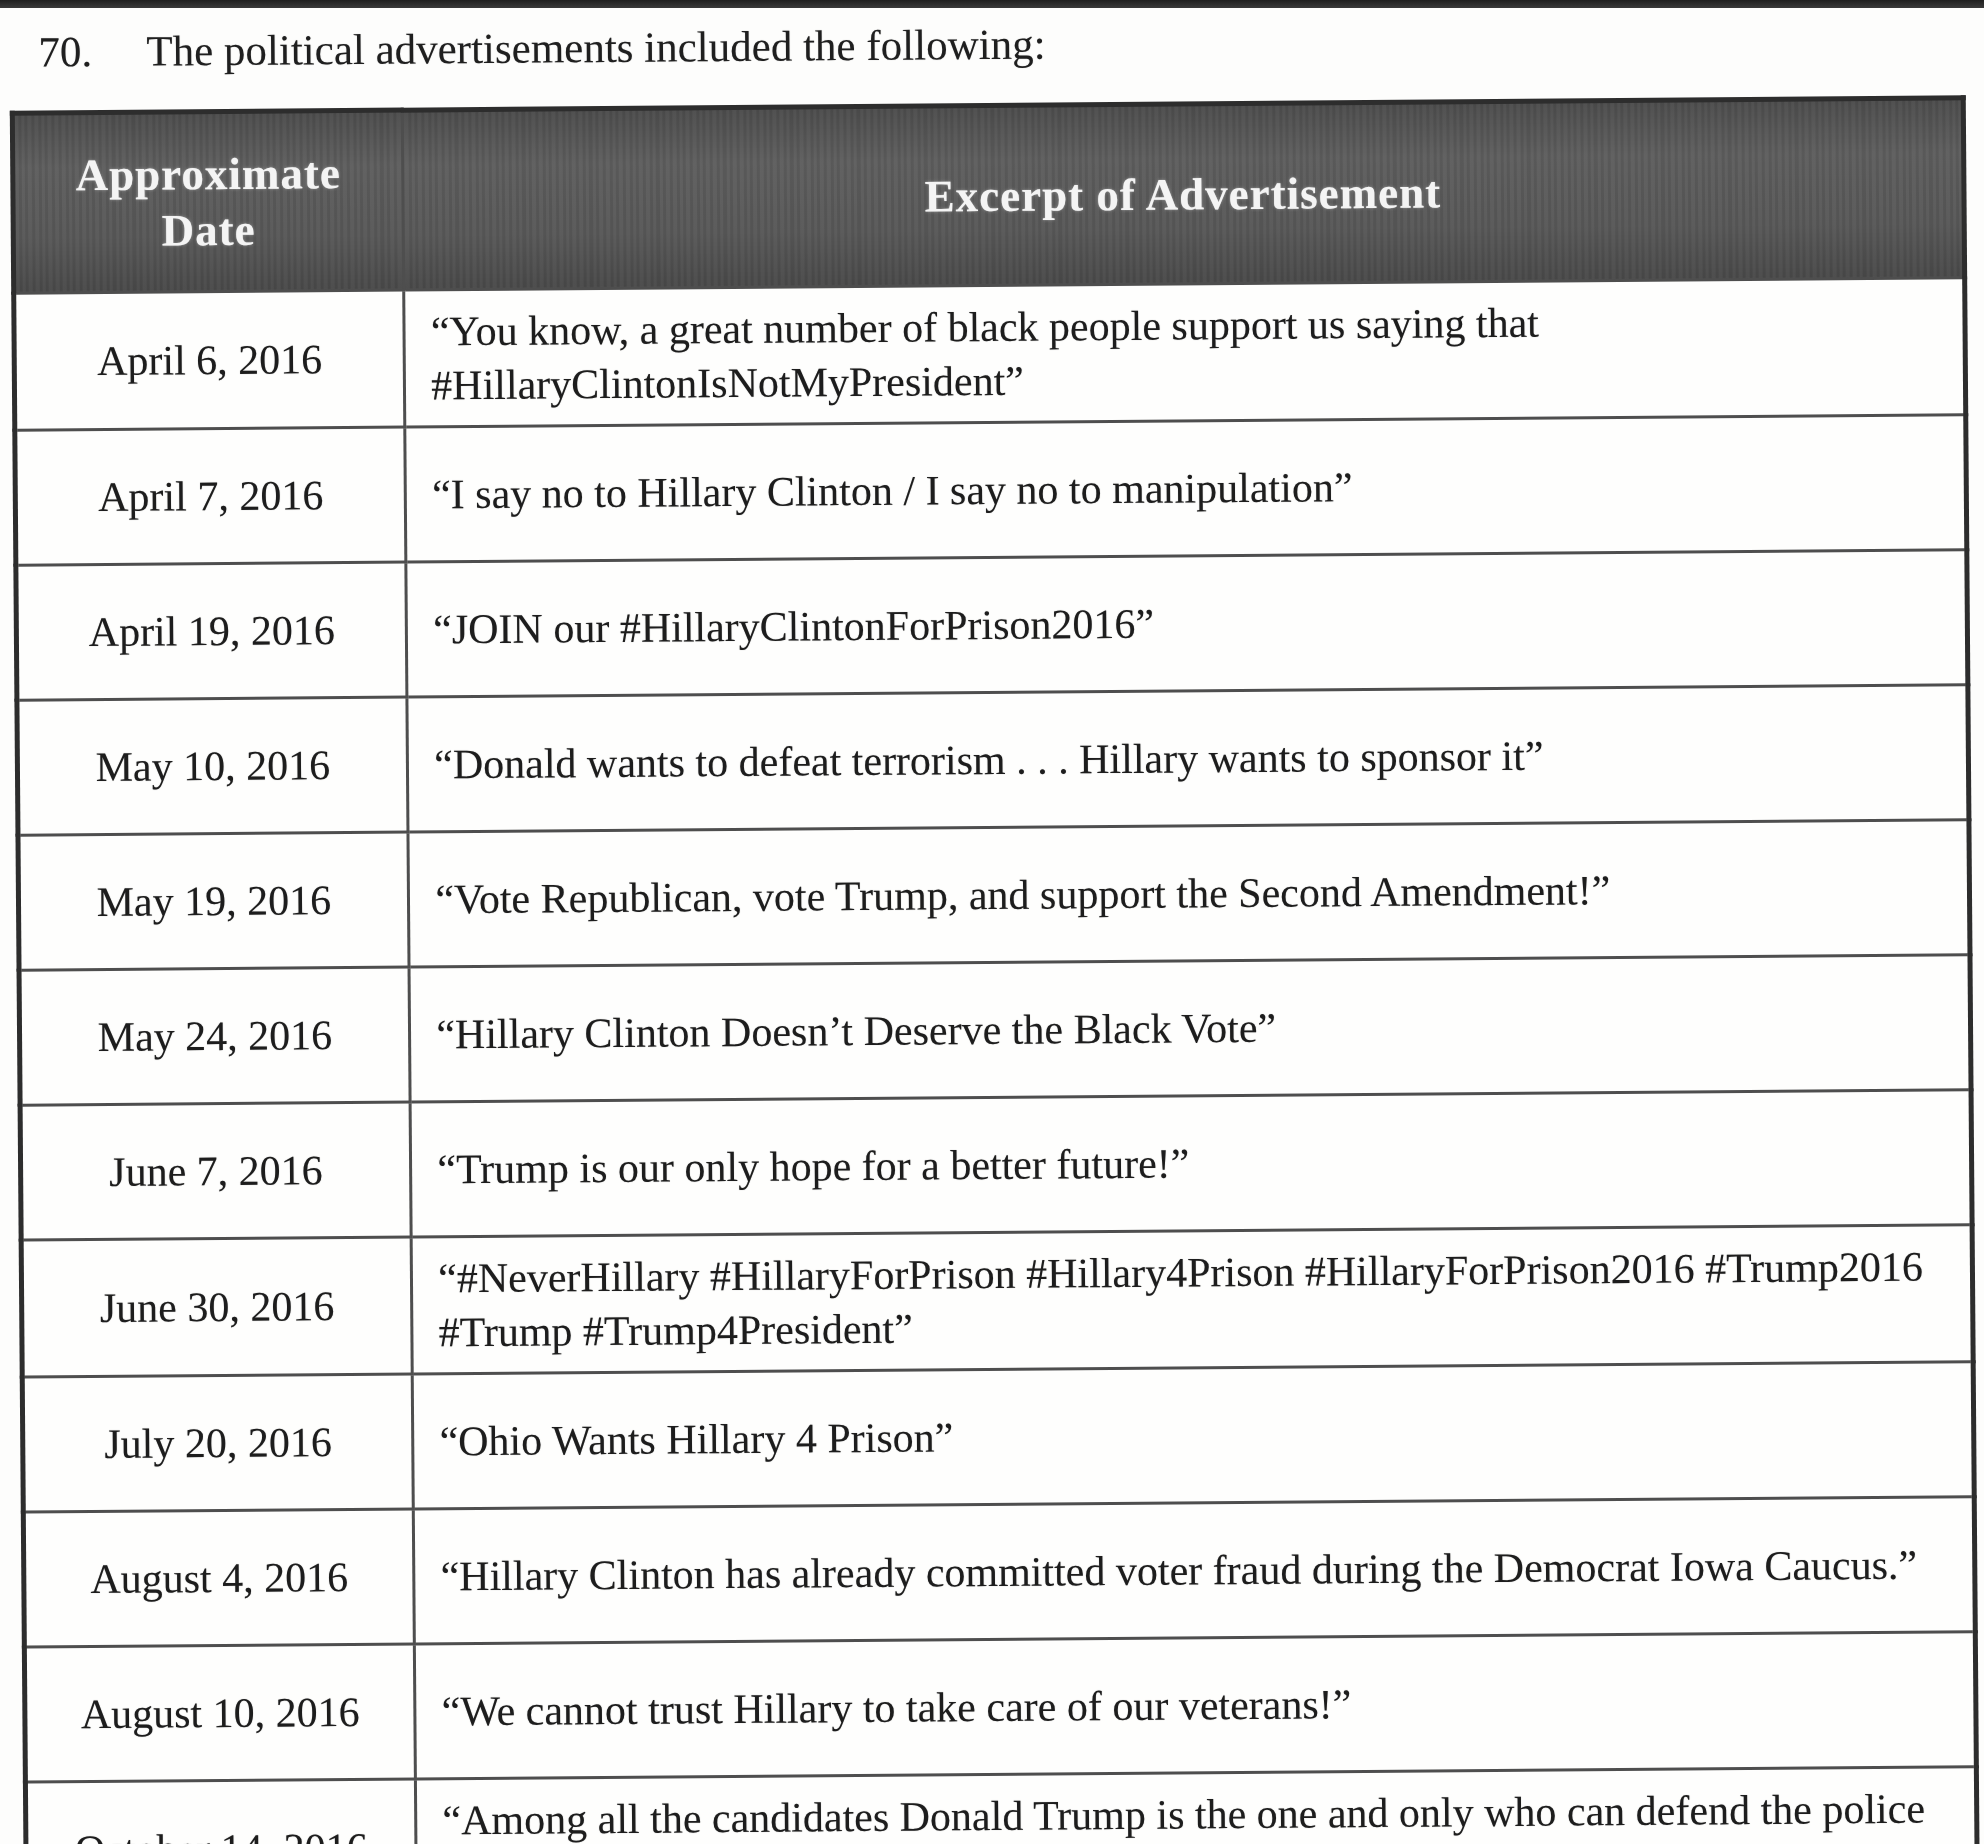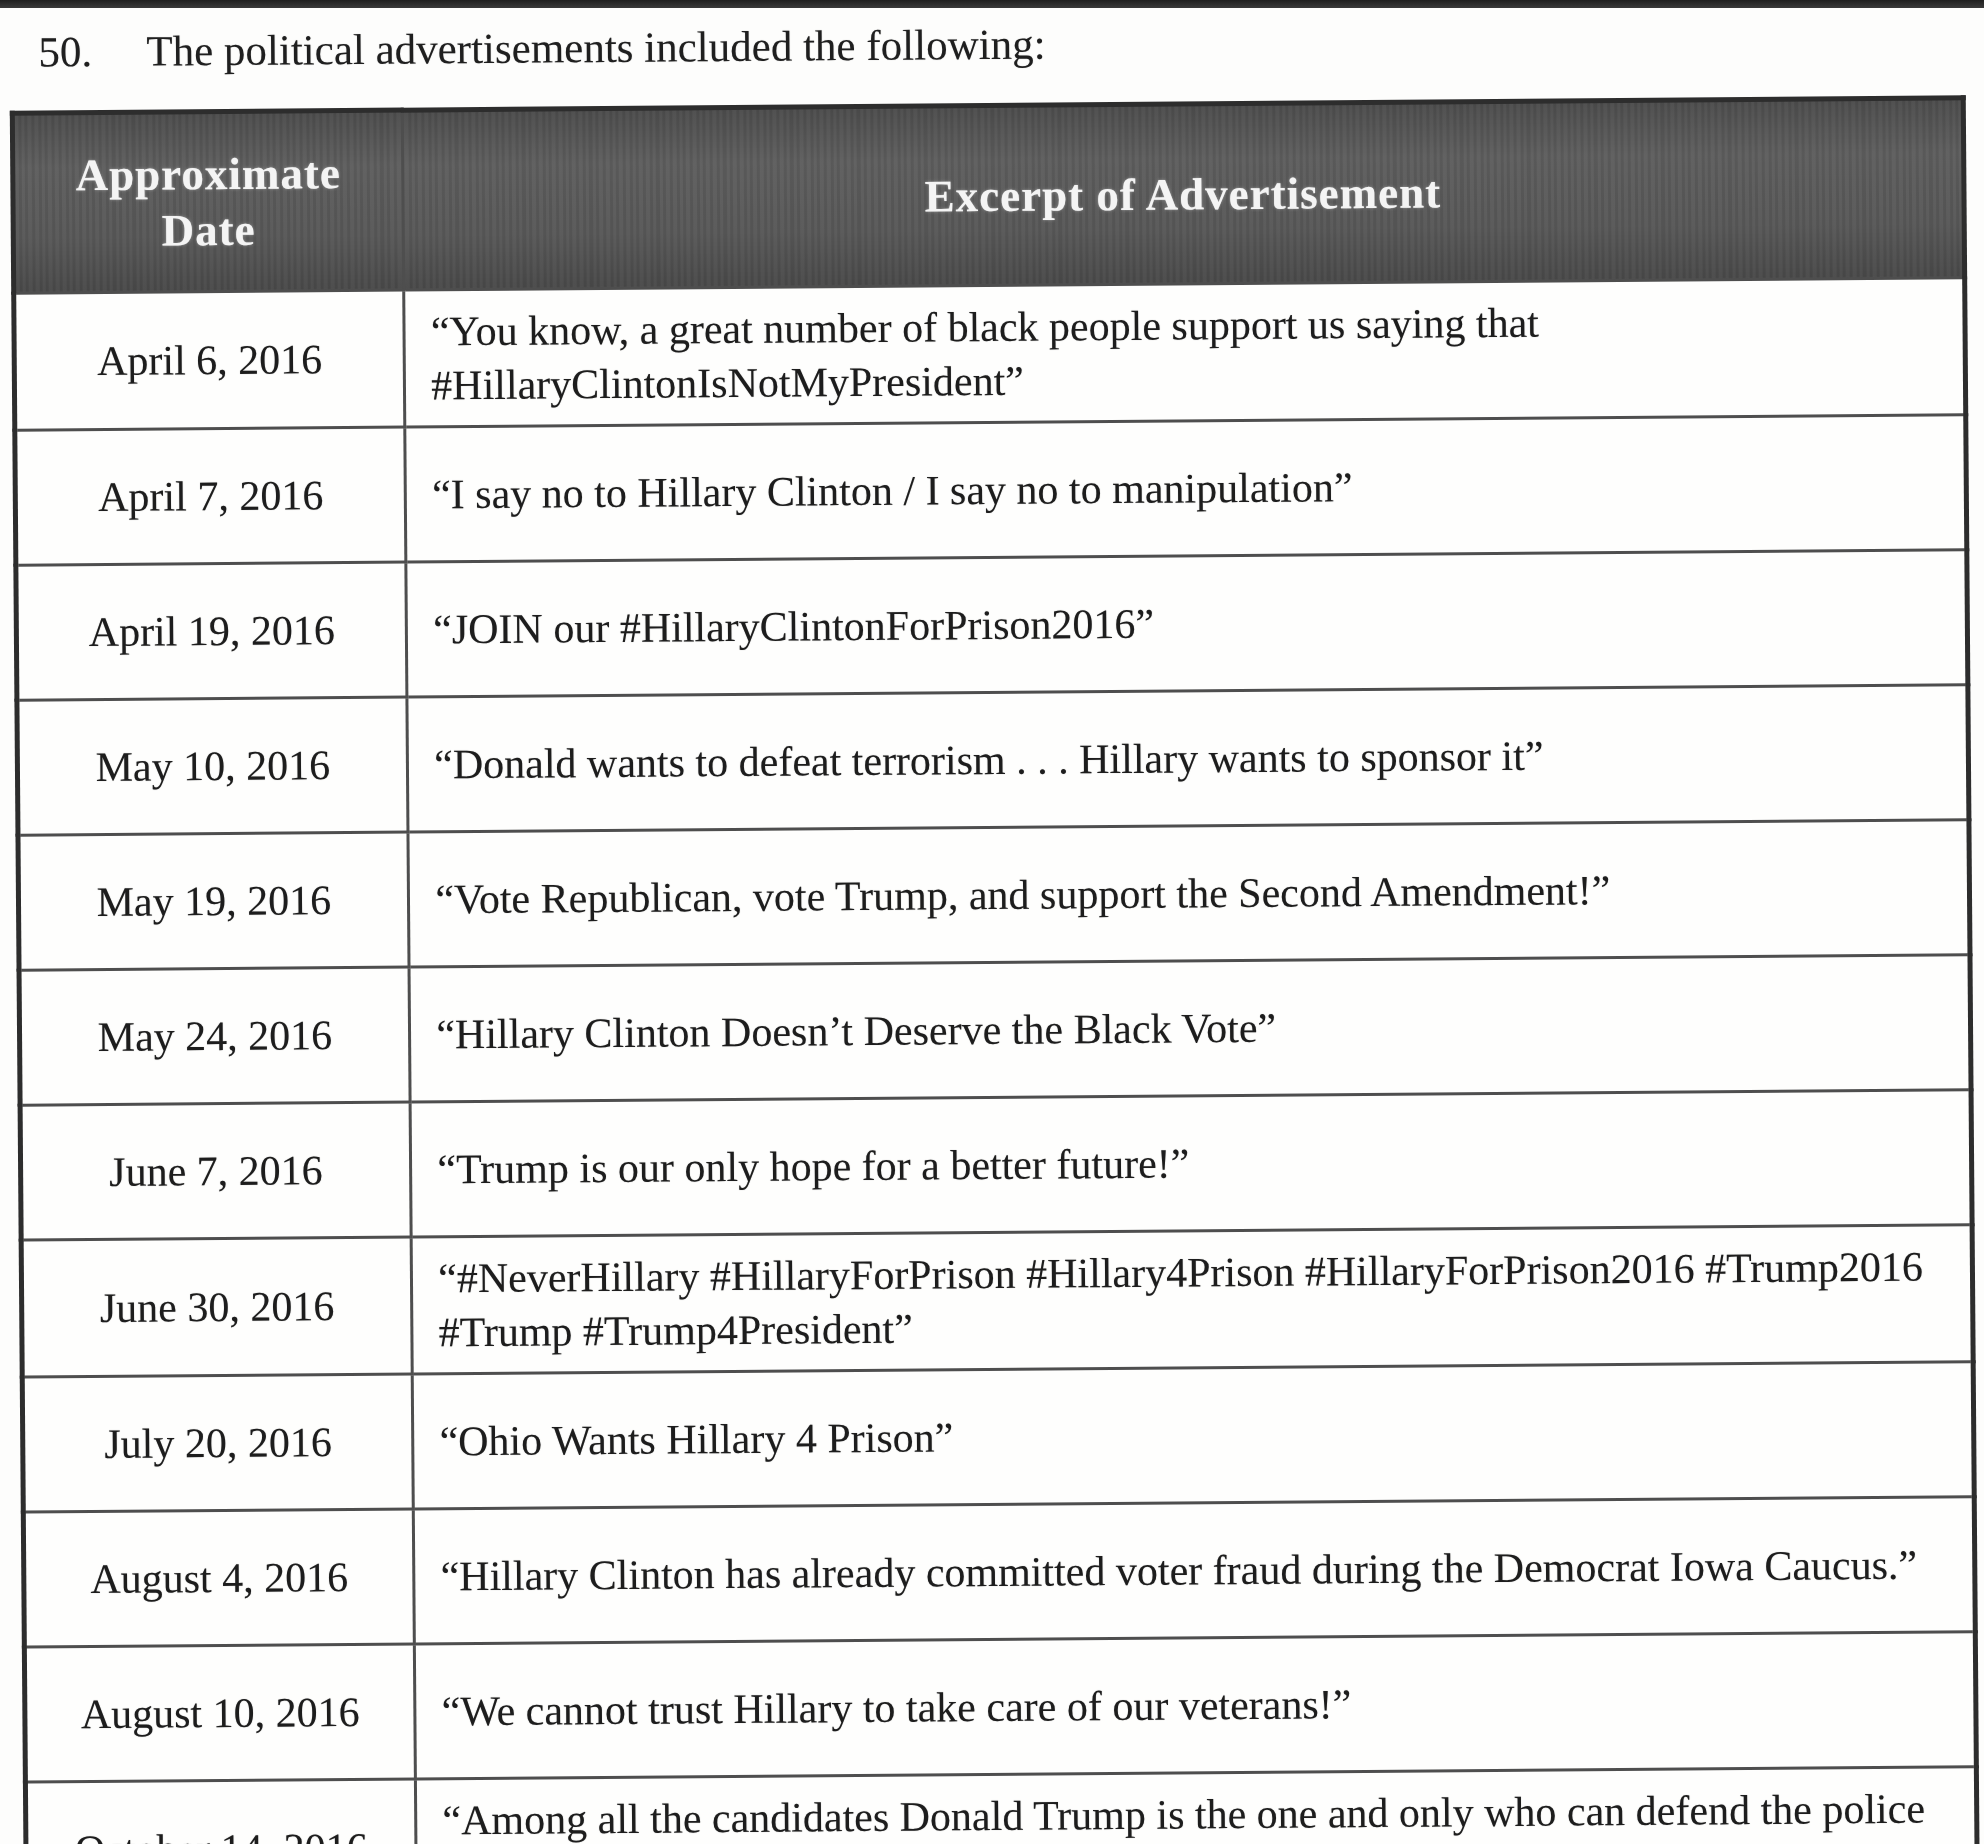--- a/index.html
+++ b/index.html
@@ -97,21 +97,21 @@
   }
 </style>
 </head>
 <body>
 
 <div class="top-strip"></div>
 
 <div class="scan">
 
   <p class="para">
-    <span class="para-num">50.</span><span>The political advertisements included the following:</span>
+    <span class="para-num">70.</span><span>The political advertisements included the following:</span>
   </p>
 
   <table class="ads">
     <thead>
       <tr>
         <th class="col-date">Approximate Date</th>
         <th class="col-excerpt">Excerpt of Advertisement</th>
       </tr>
     </thead>
     <tbody>

